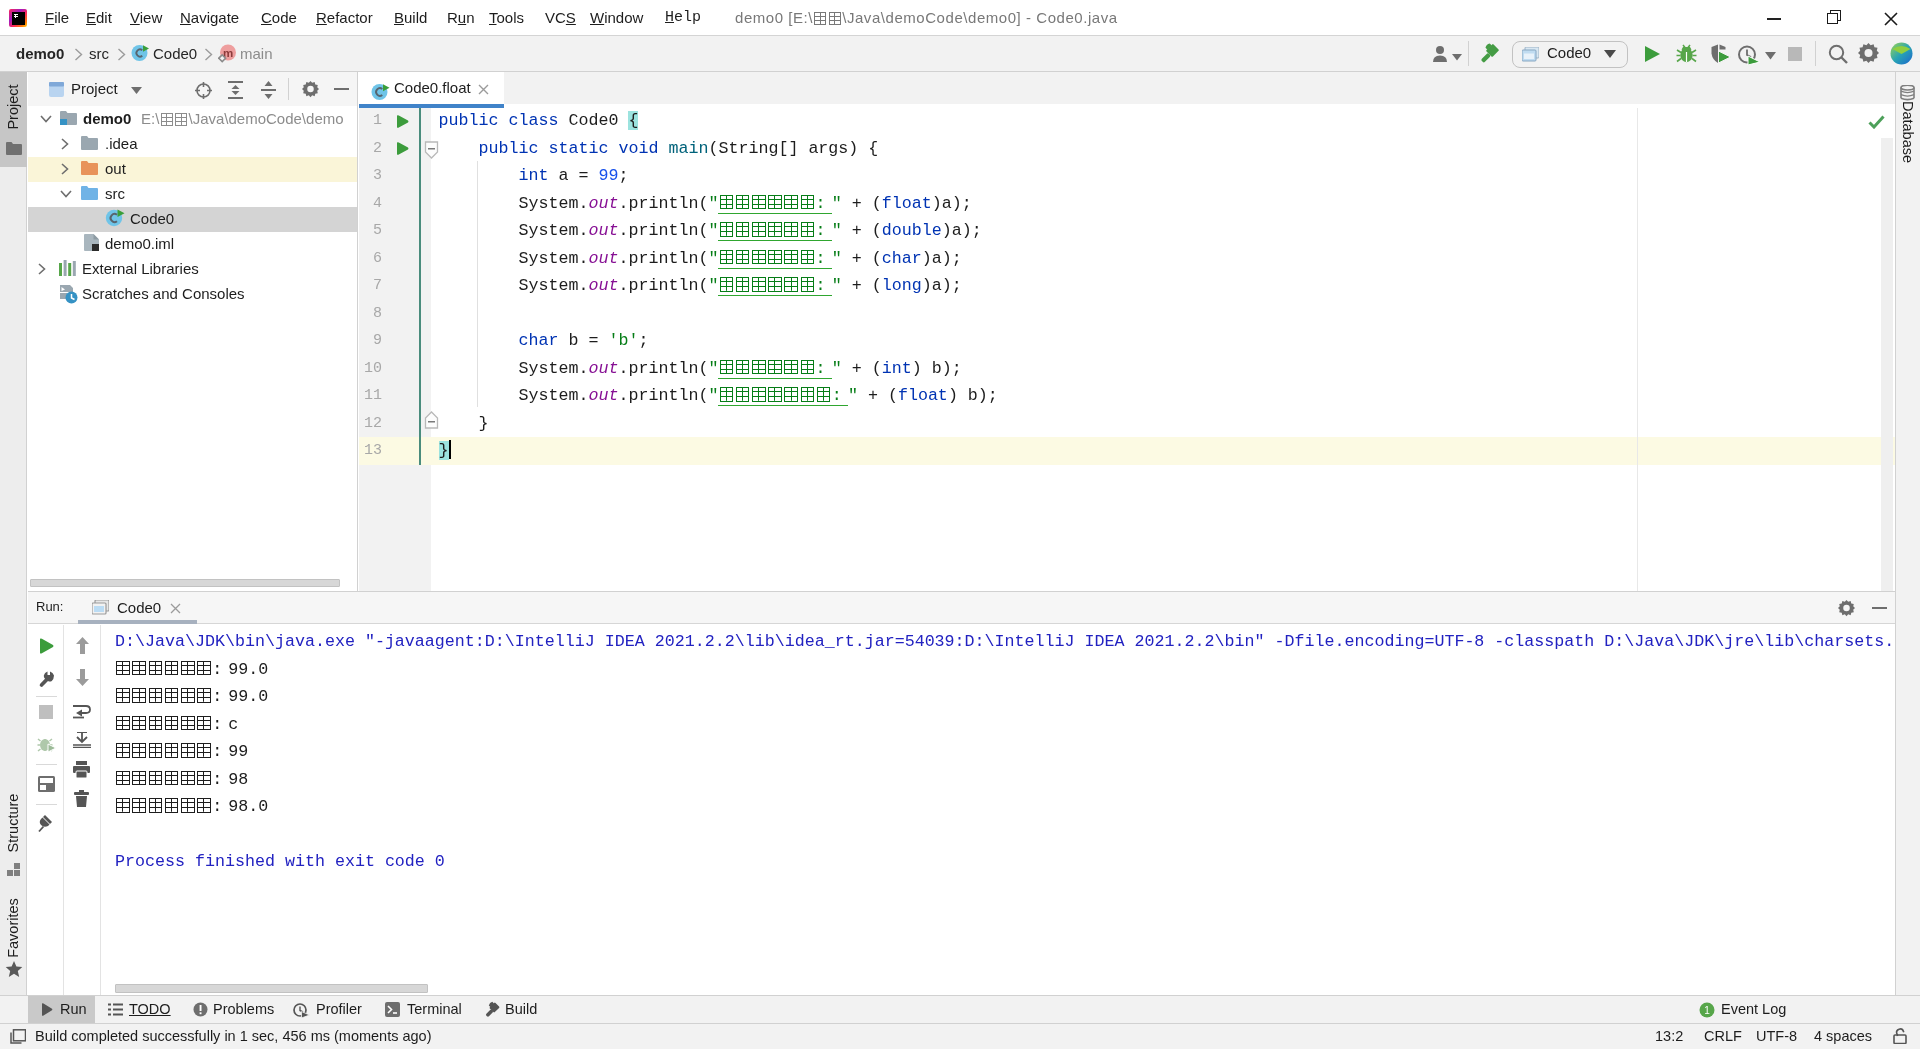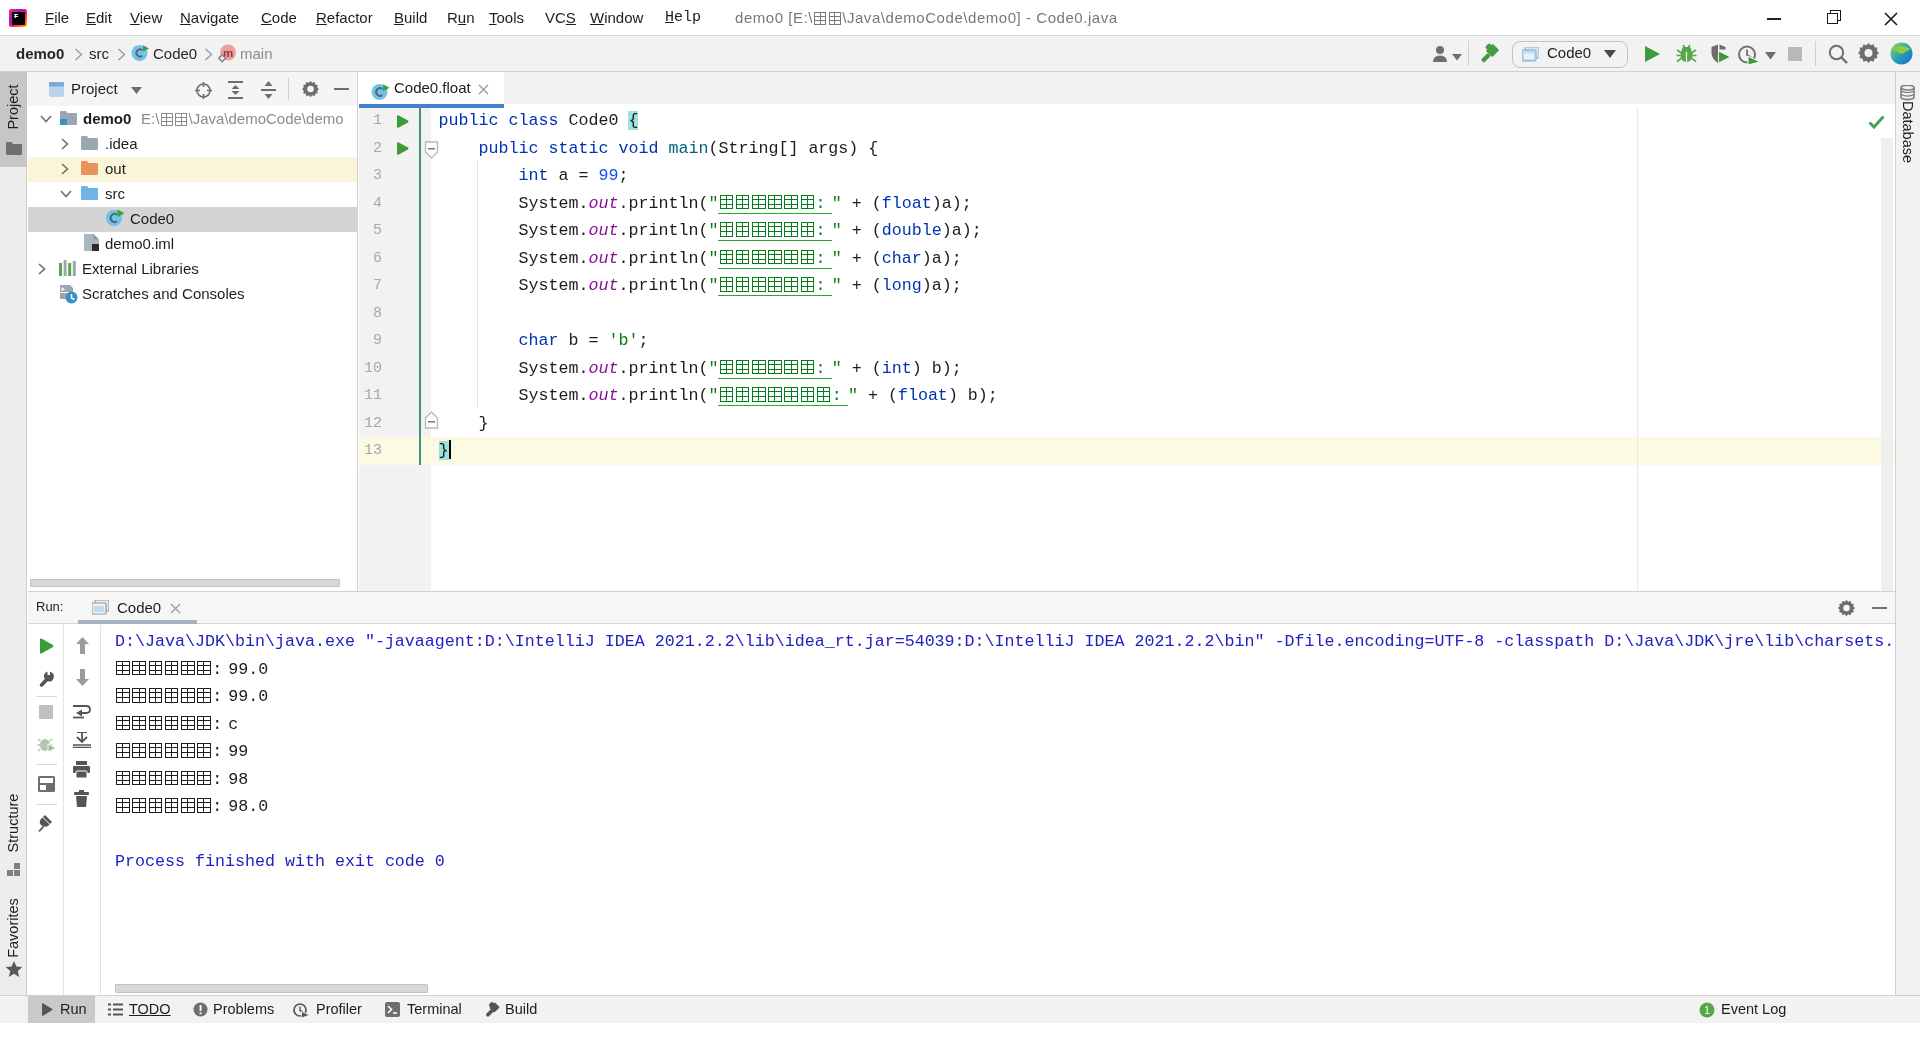--- a/index.html
+++ b/index.html
@@ -499,14 +499,29 @@
         </g>
       </svg>
     <span class="abs" style="left:505px;top:5px;">Build</span>
     <svg class="abs" style="left:1699px;top:6px;" width="16" height="16" viewBox="0 0 16 16">
         <circle cx="8" cy="8" r="7.5" fill="#57A64A"></circle>
         <text x="8" y="11.5" font-size="10" fill="#fff" text-anchor="middle" font-family="Liberation Sans">1</text>
       </svg>
     <span class="abs" style="left:1721px;top:5px;">Event Log</span>
   </div>
 
+  <div class="abs" id="statusbar" style="left:0;top:1023px;width:1920px;height:26px;background:#F2F2F2;border-top:1px solid #D1D1D1;font-size:14.5px;color:#1d1d1d;">
+    <svg class="abs" style="left:10px;top:5px;" width="16" height="15" viewBox="0 0 16 15">
+      <rect x="3.5" y="0.8" width="12" height="11" fill="none" stroke="#555" stroke-width="1.5"></rect>
+      <path d="M1 3.5 V14 H11.5" stroke="#555" stroke-width="1.5" fill="none"></path>
+    </svg>
+    <span class="abs" style="left:35px;top:4px;">Build completed successfully in 1 sec, 456 ms (moments ago)</span>
+    <span class="abs" style="left:1655px;top:4px;">13:2</span>
+    <span class="abs" style="left:1704px;top:4px;">CRLF</span>
+    <span class="abs" style="left:1756px;top:4px;">UTF-8</span>
+    <span class="abs" style="left:1814px;top:4px;">4 spaces</span>
+    <svg class="abs" style="left:1893px;top:4px;" width="14" height="16" viewBox="0 0 14 16">
+      <rect x="1" y="7" width="12" height="8.5" rx="1" fill="none" stroke="#555" stroke-width="1.6"></rect>
+      <path d="M3.5 7 L3.5 4.5 Q3.5 1 7 1 Q10.5 1 10.5 4.5 L10.5 5.5" fill="none" stroke="#555" stroke-width="1.6" transform="rotate(-18 7 4)"></path>
+    </svg>
+  </div>
 
 </div>
 
 </body></html>

